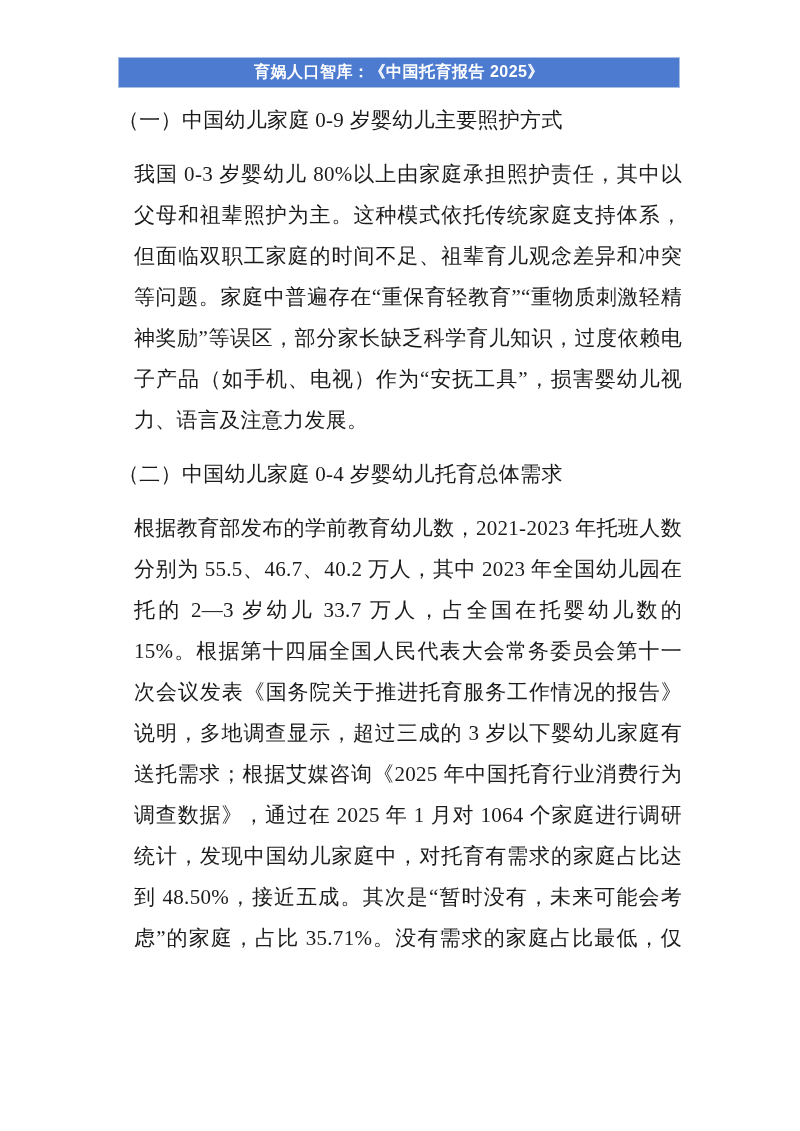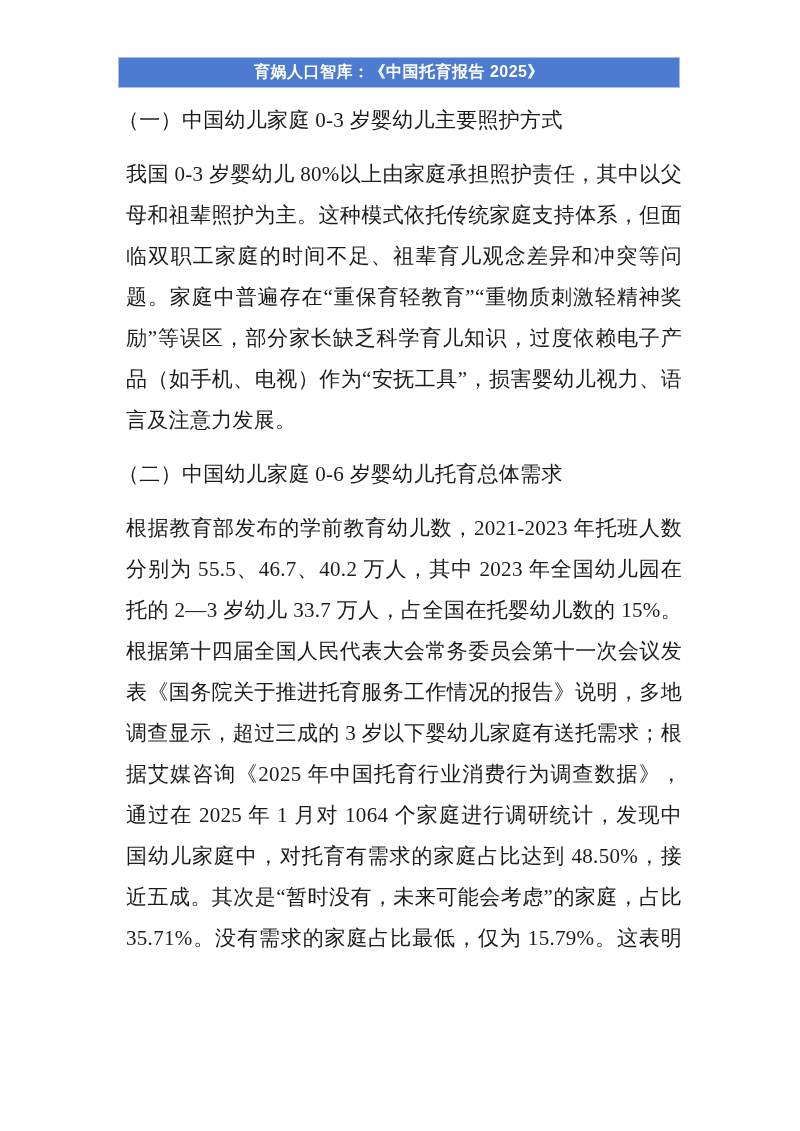--- a/index.html
+++ b/index.html
@@ -38,21 +38,21 @@
     top: 100px;
     width: 564px;
     color: #1b1b1b;
     font-size: 21px;
     line-height: 41px;
     letter-spacing: 0.3px;
   }
   .content > :first-child { margin-top: 0; }
   .body-heading { margin: 13px 0 0 0; font-weight: normal; }
   .body-para {
-    margin: 13px 0 0 8px;
+    margin: 13px 0 0 16px;
     text-align: justify;
   }
   .chapter-heading {
     margin: 16px 0 0 0;
     font-size: 23px;
     line-height: 44px;
     font-weight: bold;
   }
   .bold { font-weight: normal; }
   .footer {
@@ -74,25 +74,25 @@
 <body>
 
 <div class="page">
 
   <div class="header-bar">
     <span class="header-title">育娲人口智库：《中国托育报告 2025》</span>
   </div>
 
   <div class="content">
 
-    <div class="body-heading">（一）中国幼儿家庭 0-3 岁婴幼儿主要照护方式</div>
+    <div class="body-heading">（一）中国幼儿家庭 0-9 岁婴幼儿主要照护方式</div>
 
     <p class="body-para">我国 0-3 岁婴幼儿 80%以上由家庭承担照护责任，其中以父母和祖辈照护为主。这种模式依托传统家庭支持体系，但面临双职工家庭的时间不足、祖辈育儿观念差异和冲突等问题。家庭中普遍存在“重保育轻教育”“重物质刺激轻精神奖励”等误区，部分家长缺乏科学育儿知识，过度依赖电子产品（如手机、电视）作为“安抚工具”，损害婴幼儿视力、语言及注意力发展。</p>
 
-    <div class="body-heading">（二）中国幼儿家庭 0-6 岁婴幼儿托育总体需求</div>
+    <div class="body-heading">（二）中国幼儿家庭 0-4 岁婴幼儿托育总体需求</div>
 
     <p class="body-para"><span>根据教育部发布的学前教育幼儿数，2021-2023 年托班人数分别为 55.5、46.7、40.2 万人，其中 2023 年全国幼儿园在托的 2—3 岁幼儿 33.7 万人，占全国在托婴幼儿数的 15%。根据第十四届全国人民代表大会常务委员会第十一次会议发表《国务院关于推进托育服务工作情况的报告》说明，多地调查显示，</span><span class="bold">超过三成的 3 岁以下婴幼儿家庭有送托需求；</span><span>根据艾媒咨询《2025 年中国托育行业消费行为调查数据》，通过在 2025 年 1 月对 1064 个家庭进行调研统计，</span><span class="bold">发现中国幼儿家庭中，对托育有需求的家庭占比达到 48.50%，接近五成。</span><span>其次是“暂时没有，未来可能会考虑”的家庭，占比 35.71%。没有需求的家庭占比最低，仅为 15.79%。这表明婴幼儿托育服务在中国有着较大的市场需求，潜在市场不容忽视。</span></p>
 
 
     <div class="body-heading">（一）中国幼儿家庭 0-3 岁婴幼儿托育具体需求观察</div>
 
   </div>
 
   <div class="footer">
     <span class="page-number">第 26 页</span>

